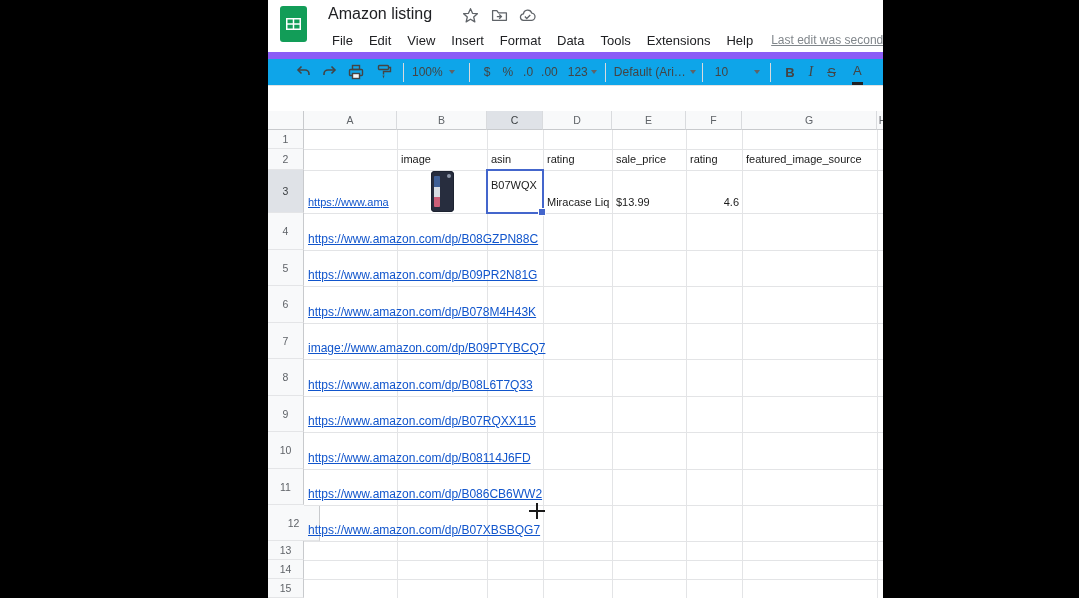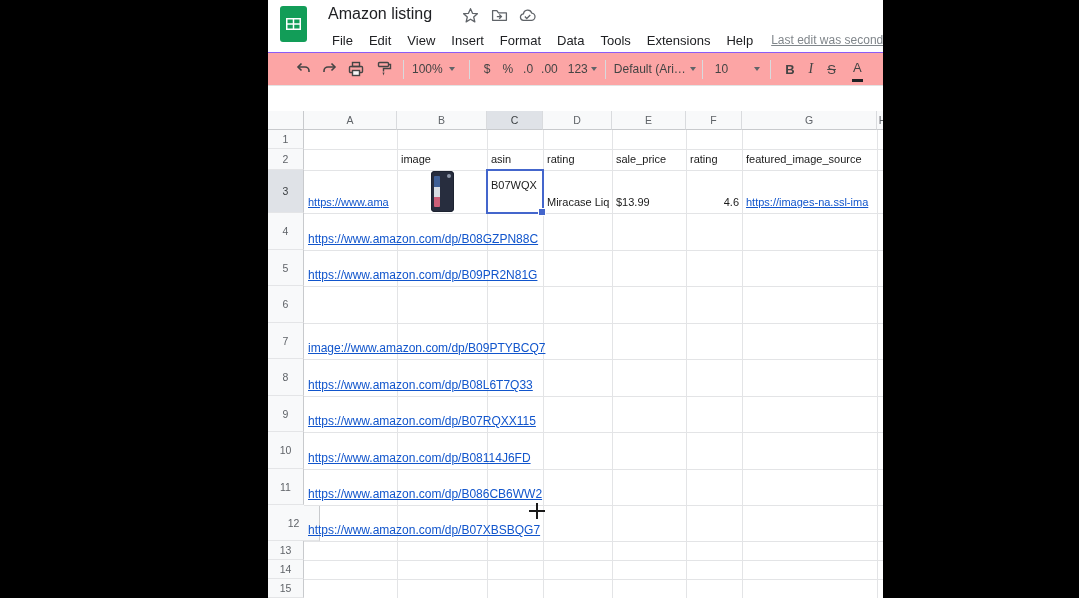--- a/index.html
+++ b/index.html
@@ -13,22 +13,22 @@
         border-radius:3px;display:flex;align-items:center;justify-content:center;}
   .doc-title{position:absolute;left:60px;top:5px;font-size:16px;color:#202124;}
   .tb-icon{position:absolute;top:7px;width:17px;height:17px;color:#5f6368;}
   .tb-icon svg{display:block;}
   .icon-star{left:194px;} .icon-folder{left:223px;} .icon-cloud{left:251px;}
   .menu-row{position:absolute;left:56px;top:30px;width:559px;height:20px;display:flex;align-items:center;white-space:nowrap;overflow:hidden;}
   .menu-item{font-size:13px;color:#202124;padding:0 8px;cursor:default;}
   .last-edit{font-size:12px;color:#80868b;text-decoration:underline;margin-left:10px;}
 
   
-  .toolbar{position:absolute;left:0;top:52px;width:615px;height:34px;background:#fca5a5;
-           border-top:1px solid #8b5cf6;border-bottom:1px solid #e3e3e3;
+  .toolbar{position:absolute;left:0;top:52px;width:615px;height:34px;background:#0ea5e9;
+           border-top:7px solid #8b5cf6;border-bottom:1px solid #e3e3e3;
            display:flex;align-items:center;padding-left:26px;box-sizing:border-box;color:#444;}
   .tbtn{display:flex;align-items:center;justify-content:center;height:22px;color:#444;}
   .tbtn svg{display:block;}
   .tsep{width:1px;height:19px;background:#d8dadd;}
   .ttext{font-size:12px;color:#444;}
   .caret{width:0;height:0;border-left:3.5px solid transparent;border-right:3.5px solid transparent;border-top:4px solid #5f6368;}
   .bold-b{font-weight:bold;font-size:13px;}
   .italic-i{font-style:italic;font-family:"Liberation Serif",serif;font-size:14px;}
   .strike-s{text-decoration:line-through;font-size:13px;}
   .color-a{font-size:13px;border-bottom:3px solid #202124;line-height:13px;padding:0 1px;}
@@ -239,23 +239,23 @@
       <div class="cell img-cell" style="left: 129px; top: 170px; height: 43px; width: 90px;">
         <div class="phone">
           <div class="stripe"></div>
           <div class="cam"></div>
         </div>
       </div>
       <div class="cell" style="left: 219px; top: 170px; height: 26px; width: 56px;">B07WQX</div>
       <div class="cell" style="left: 275px; top: 170px; height: 43px; width: 69px;">Miracase Liq</div>
       <div class="cell" style="left: 344px; top: 170px; height: 43px; width: 74px;">$13.99</div>
       <div class="cell r" style="left: 418px; top: 170px; height: 43px; width: 56px;">4.6</div>
-      <div class="cell link" style="left: 474px; top: 170px; height: 43px; width: 135px;">https://images-na.ssl-ima</div>
       <div class="cell link urlrow" style="left: 36px; top: 213px; height: 37px; width: auto;">https://www.amazon.com/dp/B08GZPN88C</div>
       <div class="cell link urlrow" style="left: 36px; top: 250px; height: 36px; width: auto;">https://www.amazon.com/dp/B09PR2N81G</div>
+      <div class="cell link urlrow" style="left: 36px; top: 286px; height: 37px; width: auto;">https://www.amazon.com/dp/B078M4H43K</div>
       <div class="cell link urlrow" style="left: 36px; top: 323px; height: 36px; width: auto;">image://www.amazon.com/dp/B09PTYBCQ7</div>
       <div class="cell link urlrow" style="left: 36px; top: 359px; height: 37px; width: auto;">https://www.amazon.com/dp/B08L6T7Q33</div>
       <div class="cell link urlrow" style="left: 36px; top: 396px; height: 36px; width: auto;">https://www.amazon.com/dp/B07RQXX115</div>
       <div class="cell link urlrow" style="left: 36px; top: 432px; height: 37px; width: auto;">https://www.amazon.com/dp/B08114J6FD</div>
       <div class="cell link urlrow" style="left: 36px; top: 469px; height: 36px; width: auto;">https://www.amazon.com/dp/B086CB6WW2</div>
       <div class="cell link urlrow" style="left: 36px; top: 505px; height: 36px; width: auto;">https://www.amazon.com/dp/B07XBSBQG7</div>
       <div class="selection" style="left: 218px; top: 169px; width: 58px; height: 45px;">
         <div class="fill-handle"></div>
       </div>
     </div>

